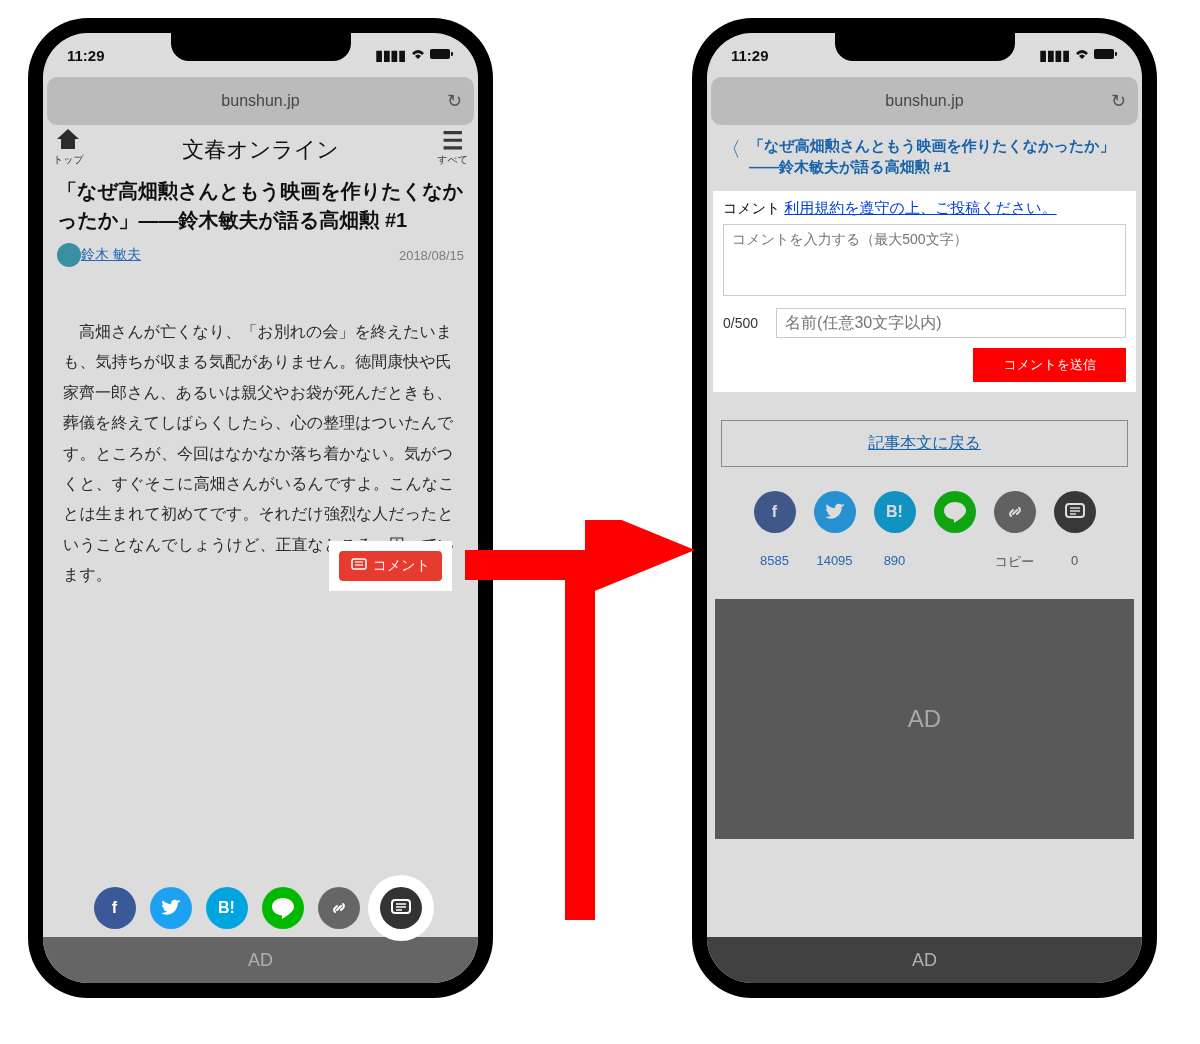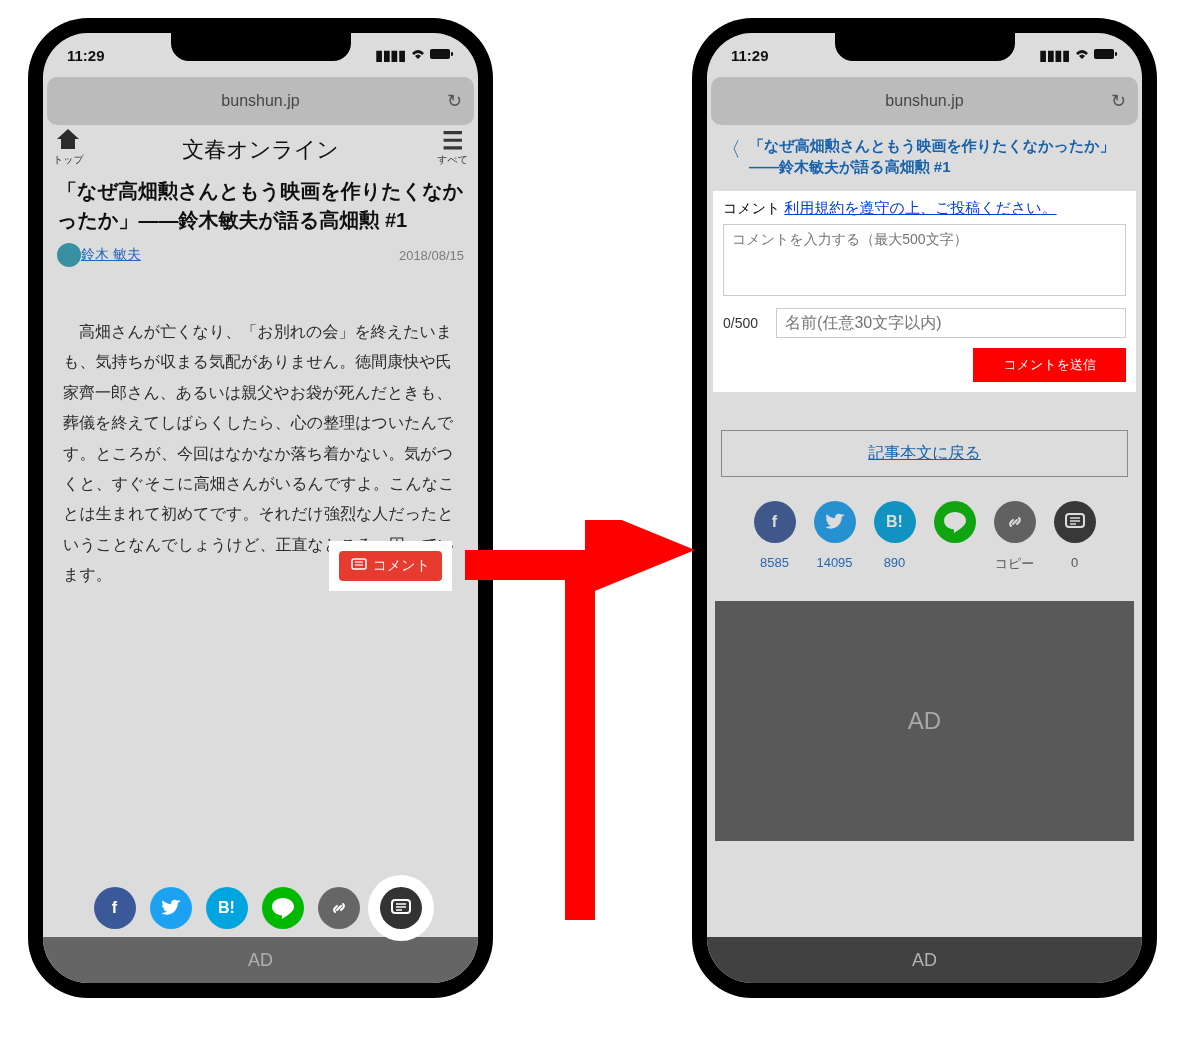--- a/index.html
+++ b/index.html
@@ -196,39 +196,39 @@
   .cbox-row2 input {
     flex: 1;
     border:1px solid #ccc; padding:5px 8px; font-size:16px; color:#888;
     font-family: inherit;
   }
   .send-btn {
     display:block; margin: 10px 0 0 auto; background:#ff0000; color:#fff;
     font-size:13px; border:none; padding:8px 30px; cursor:pointer;
   }
   .back-article-btn {
-    margin: 38px 14px 0 14px;
+    margin: 28px 14px 0 14px;
     border:1px solid #999;
     text-align:center;
     padding:12px 0;
     color:#0a66c2;
     text-decoration: underline;
     font-size:16px;
     background: transparent;
   }
   .share-row2 {
     margin-top: 24px;
     display:flex;
     gap: 18px;
     justify-content:center;
     align-items:flex-start;
     padding: 0 14px;
   }
   .share-item { text-align:center; font-size:13px; color:#1a6dd0; }
-  .share-item .cnt { margin-top:12px; }
+  .share-item .cnt { margin-top:20px; }
   .share-item.gray .cnt { color:#555;}
   .ad-big {
     margin: 28px 8px 0 8px;
     height: 240px;
     background:#5c5c5c;
     color:#bfbfbf;
     display:flex; align-items:center; justify-content:center;
     font-size:24px;
   }
   .ad-bar2 {

